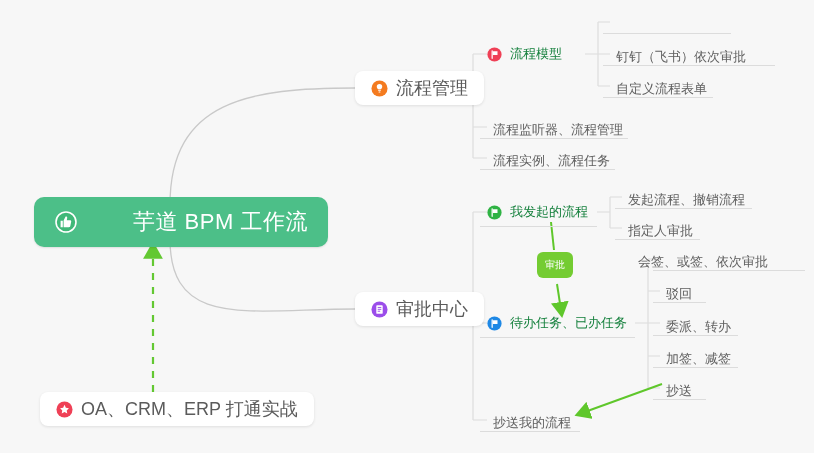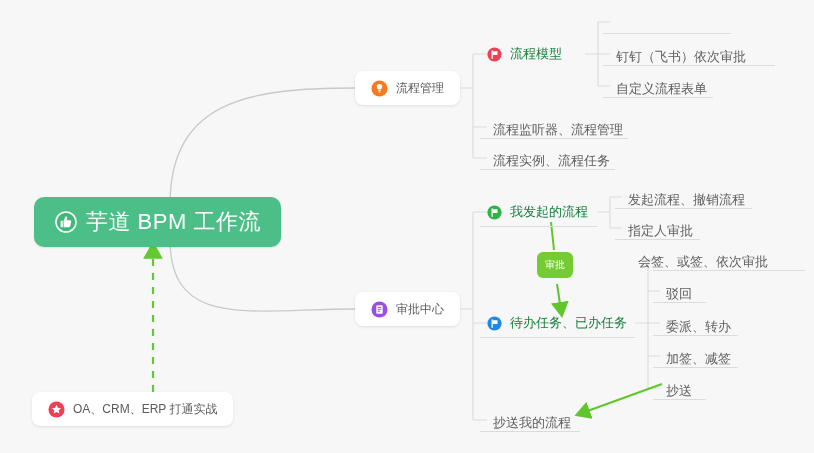--- a/index.html
+++ b/index.html
@@ -32,38 +32,39 @@
     white-space: nowrap;
   }
 
   
   .root-node {
     background: #4cbf88;
     border-radius: 10px;
     padding: 0 20px;
     height: 50px;
     box-shadow: 0 1px 2px rgba(0,0,0,0.10);
+    gap: 47px;
   }
   .root-node .node-label {
     color: #ffffff;
     font-size: 22px;
     letter-spacing: 0.5px;
   }
 
   
   .card-node {
     background: #ffffff;
     border-radius: 8px;
     padding: 0 16px;
     height: 34px;
     box-shadow: 0 1px 3px rgba(0,0,0,0.10);
   }
   .card-node .node-label {
     color: #5b5b5b;
-    font-size: 12px;
+    font-size: 18px;
   }
 
   
   .plain-node {
     height: 28px;
     padding: 0 8px 0 6px;
     align-items: flex-end;
   }
   .plain-node .node-label {
     color: #606060;
@@ -277,21 +278,21 @@
   <div class="node plain-node" style="left:660px; top:374px;">
     <span class="node-label">抄送</span>
   </div>
   <div class="underline-bar" style="left:653px; top:399px; width:53px;"></div>
 
   <div class="node plain-node" style="left:487px; top:406px;">
     <span class="node-label">抄送我的流程</span>
   </div>
   <div class="underline-bar" style="left:480px; top:431px; width:100px;"></div>
 
-  <div class="node card-node" style="left:32px; top:392px;">
+  <div class="node card-node" style="left:40px; top:392px;">
     <span class="icon">
       <svg width="17" height="17" viewBox="0 0 18 18">
         <circle cx="9" cy="9" r="8.5" fill="#ef4056"></circle>
         <path d="M9 4.1 L10.45 7.15 L13.7 7.6 L11.35 9.95 L11.95 13.3 L9 11.7 L6.05 13.3 L6.65 9.95 L4.3 7.6 L7.55 7.15 z" fill="#ffffff"></path>
       </svg>
     </span>
     <span class="node-label">OA、CRM、ERP 打通实战</span>
   </div>
 
 </div>

